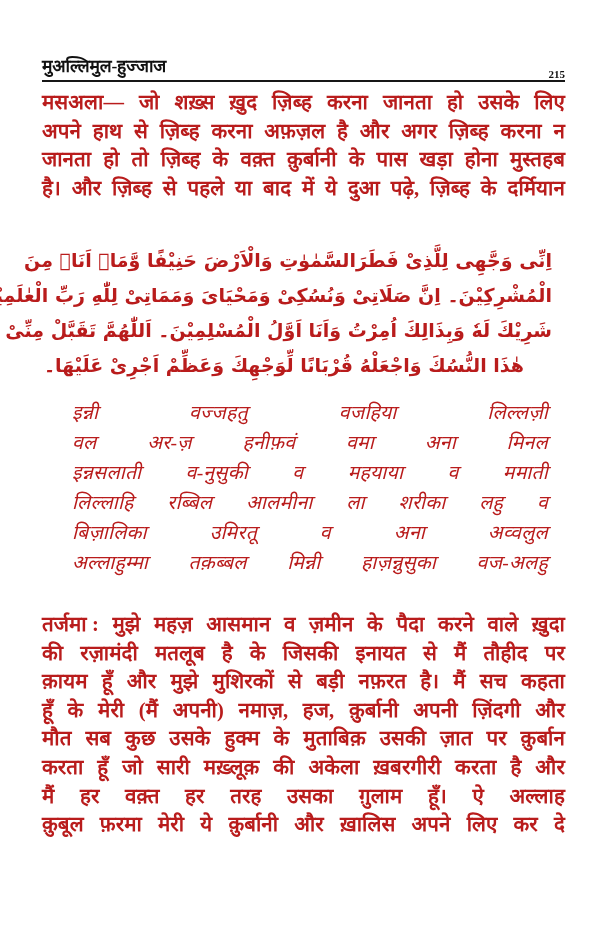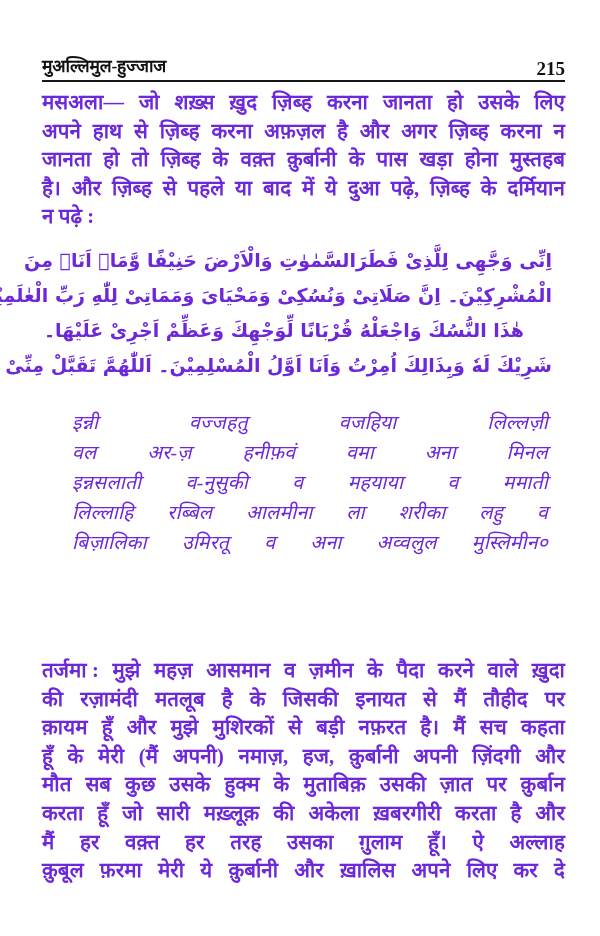--- a/index.html
+++ b/index.html
@@ -33,42 +33,42 @@
     font-weight: 700;
     letter-spacing: -0.2px;
     color: #111;
     white-space: nowrap;
     text-align: center;
   }
   .rh-page {
     position: absolute;
     right: 0;
     bottom: 2px;
-    font-size: 19px;
+    font-size: 11px;
     font-weight: 700;
     color: #111;
   }
   .rh-rule {
     position: absolute;
     left: 0;
     right: 0;
     bottom: 0;
     height: 2px;
     background: #161616;
   }
 
   
   .block {
     position: absolute;
     left: 42px;
     right: 35px;
   }
   .line {
     white-space: nowrap;
-    color: #6d28d9;
+    color: #b91c1c;
   }
 
   
   .hindi .line {
     font-size: 20.5px;
     line-height: 28.6px;
     font-weight: 600;
     letter-spacing: 0.1px;
   }
   .hindi .line.justify {
@@ -175,31 +175,30 @@
         <span>या</span>
         <span>बाद</span>
         <span>में</span>
         <span>ये</span>
         <span>दुआ</span>
         <span>पढ़े,</span>
         <span>ज़िब्ह</span>
         <span>के</span>
         <span>दर्मियान</span>
       </div>
-      <div class="line">न पढ़े :</div>
     </div>
 
   <div class="block arabic" id="arabic-block" style="top:243px;">
       <div class="line">اِنِّى وَجَّهِى لِلَّذِىْ فَطَرَالسَّمٰوٰتِ وَالْاَرْضَ حَنِيْفًا وَّمَاۤ اَنَاۡ مِنَ</div>
       <div class="line">الْمُشْرِكِيْنَ۔ اِنَّ صَلَاتِىْ وَنُسُكِىْ وَمَحْيَاىَ وَمَمَاتِىْ لِلّٰهِ رَبِّ الْعٰلَمِيْنَ لَا</div>
+      <div class="line">شَرِيْكَ لَهٗ وَبِذَالِكَ اُمِرْتُ وَاَنَا اَوَّلُ الْمُسْلِمِيْنَ۔ اَللّٰهُمَّ تَقَبَّلْ مِنِّىْ</div>
       <div class="line last">هٰذَا النُّسُكَ وَاجْعَلْهُ قُرْبَانًا لِّوَجْهِكَ وَعَظِّمْ اَجْرِىْ عَلَيْهَا۔</div>
-      <div class="line">شَرِيْكَ لَهٗ وَبِذَالِكَ اُمِرْتُ وَاَنَا اَوَّلُ الْمُسْلِمِيْنَ۔ اَللّٰهُمَّ تَقَبَّلْ مِنِّىْ</div>
     </div>
 
-  <div class="block translit" id="translit-block" style="top:408px;">
+  <div class="block translit" id="translit-block" style="top:398px;">
       <div class="line justify">
         <span>इन्नी</span>
         <span>वज्जहतु</span>
         <span>वजहिया</span>
         <span>लिल्लज़ी</span>
       </div>
       <div class="line justify">
         <span>वल</span>
         <span>अर-ज़</span>
         <span>हनीफ़वं</span>
@@ -223,25 +222,31 @@
         <span>शरीका</span>
         <span>लहु</span>
         <span>व</span>
       </div>
       <div class="line justify">
         <span>बिज़ालिका</span>
         <span>उमिरतू</span>
         <span>व</span>
         <span>अना</span>
         <span>अव्वलुल</span>
-        <span>मुस्लिमीन०</span>
+      </div>
+      <div class="line justify">
+        <span>अल्लाहुम्मा</span>
+        <span>तक़ब्बल</span>
+        <span>मिन्नी</span>
+        <span>हाज़न्नुसुका</span>
+        <span>वज-अलहु</span>
       </div>
     </div>
 
-  <div class="block hindi" id="tarjuma-block" style="top:656px;">
+  <div class="block hindi" id="tarjuma-block" style="top:610px;">
       <div class="line justify">
         <span>तर्जमा :</span>
         <span>मुझे</span>
         <span>महज़</span>
         <span>आसमान</span>
         <span>व</span>
         <span>ज़मीन</span>
         <span>के</span>
         <span>पैदा</span>
         <span>करने</span>

